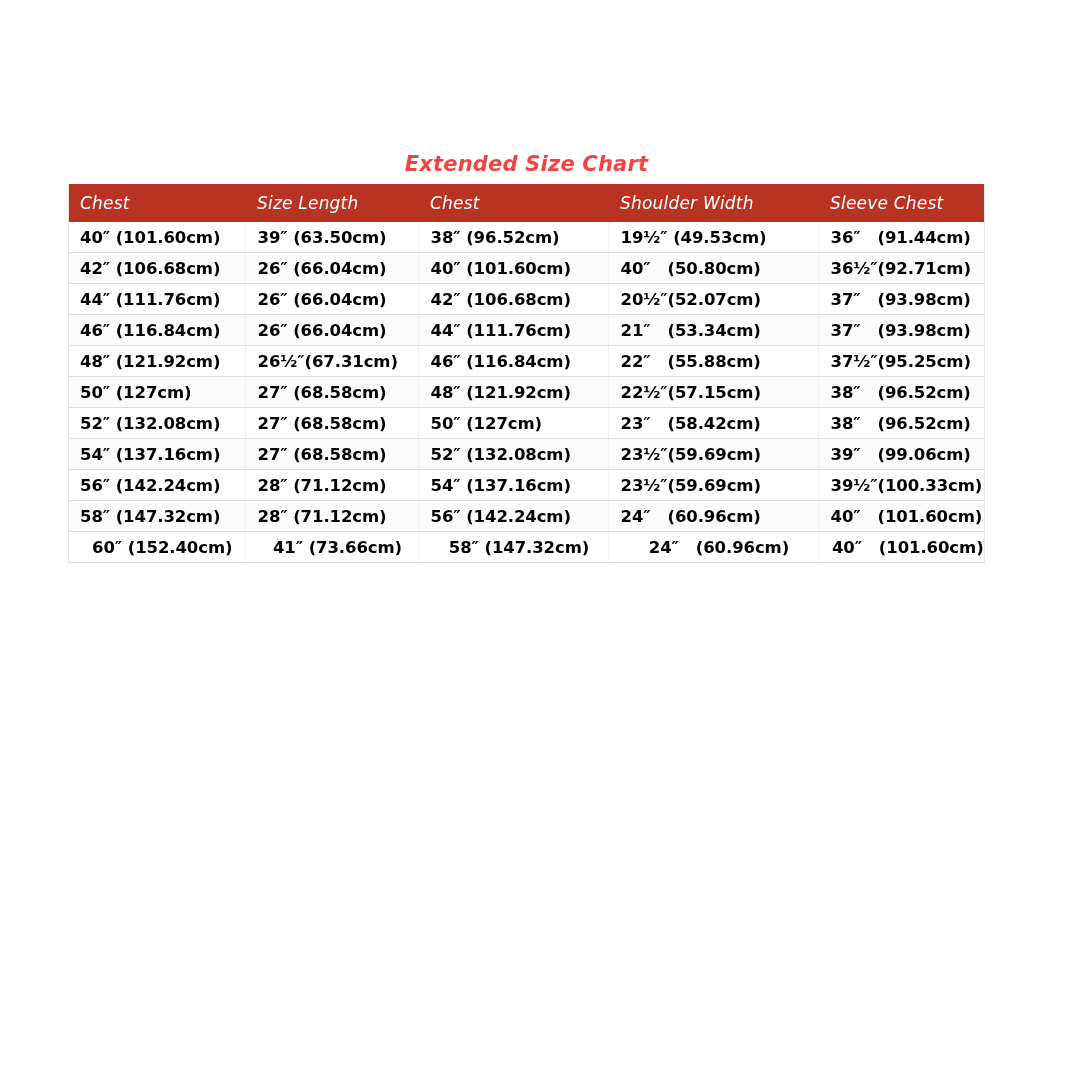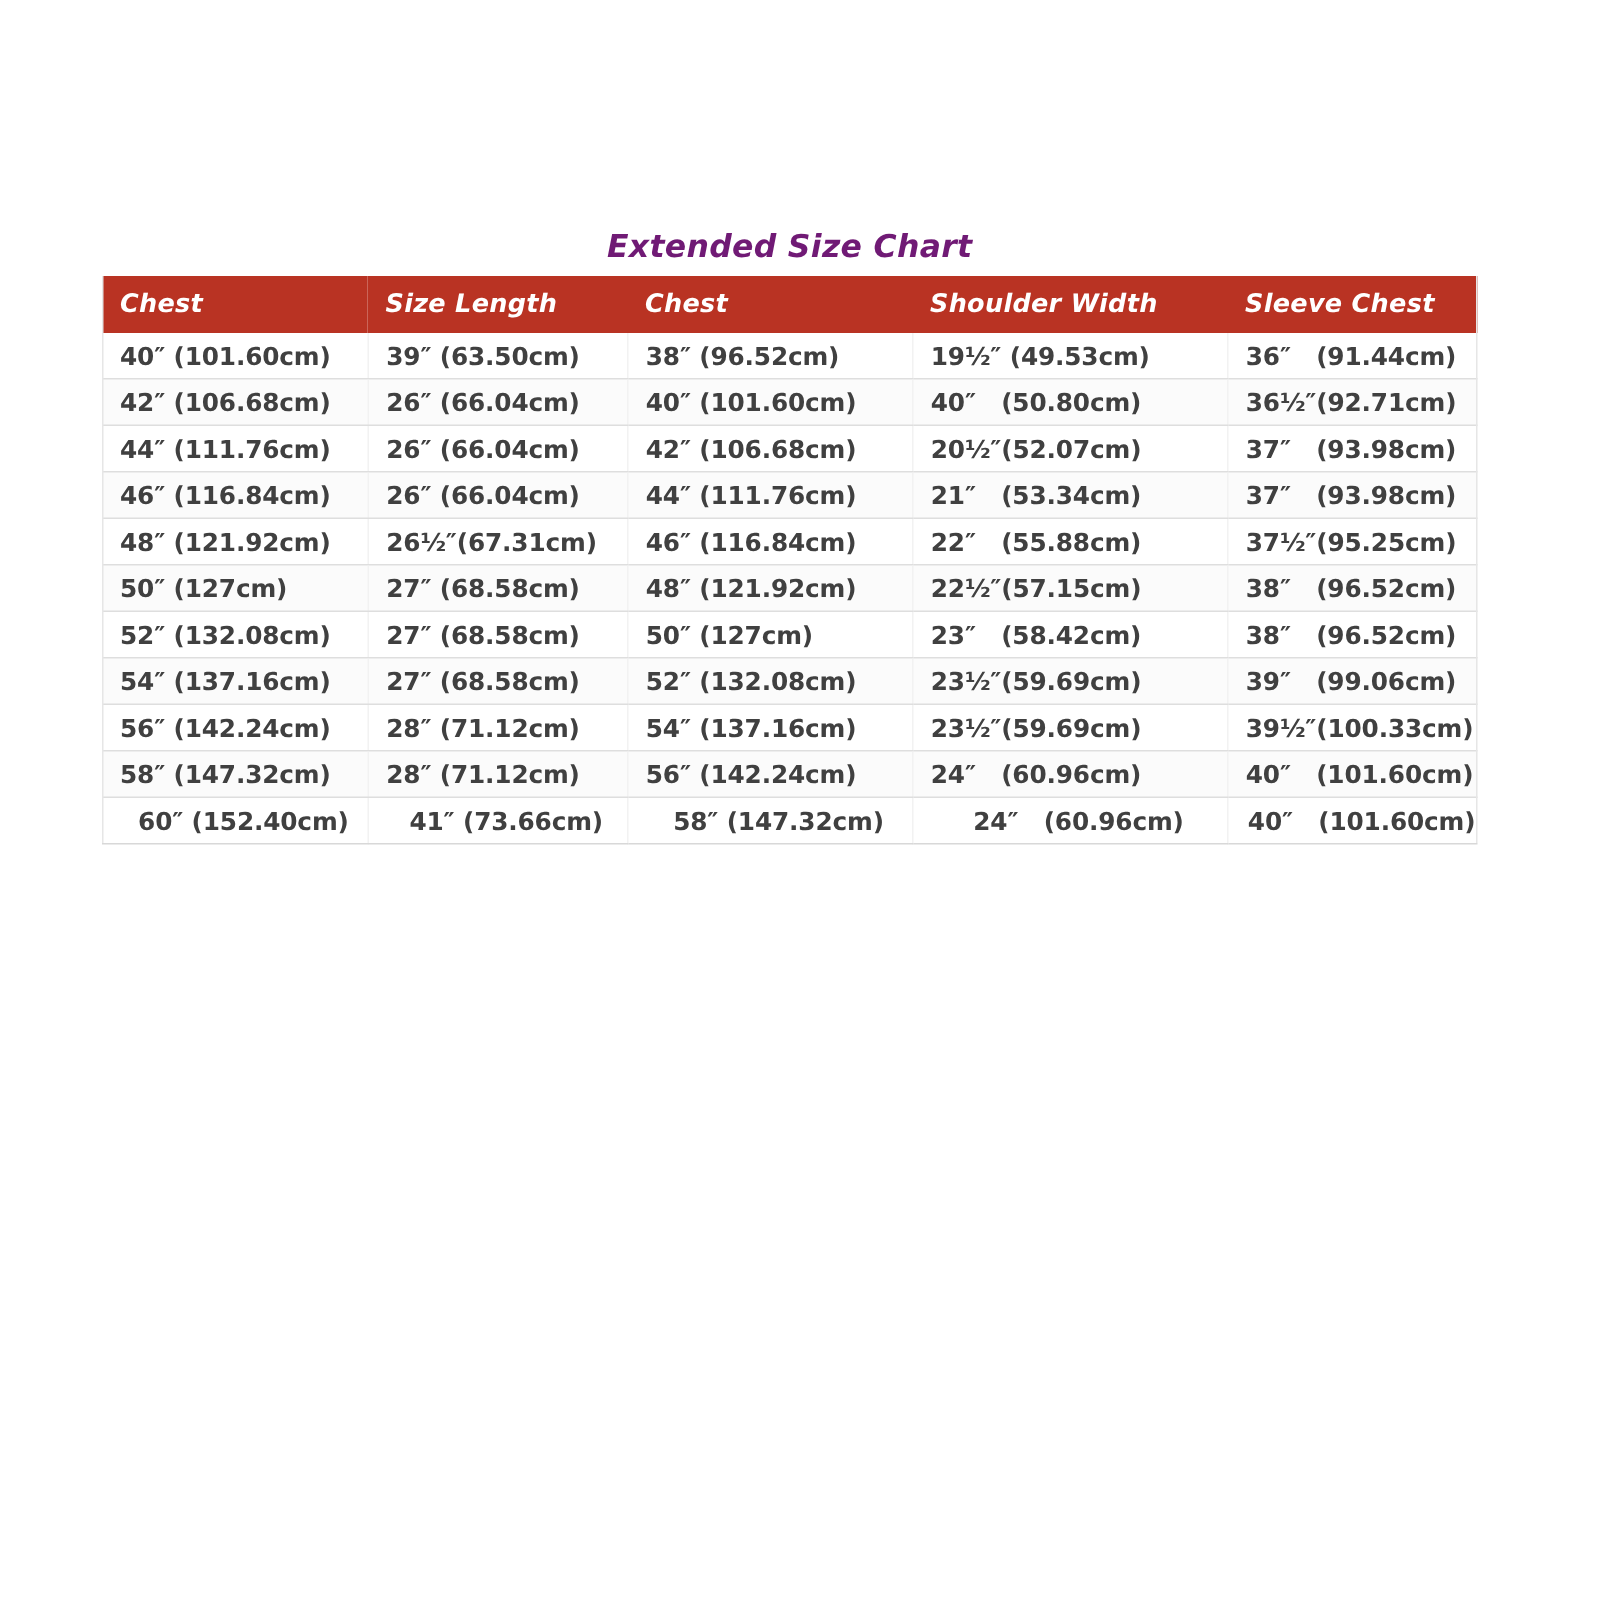--- a/index.html
+++ b/index.html
@@ -43,21 +43,21 @@
     table-layout: fixed;
     width: 917px;
     background: #ffffff;
   }
   table.size-table thead tr {
     background: #b93323;
   }
   table.size-table thead th {
     color: #ffffff;
     font-size: 17px;
-    font-weight: bold;
+    font-weight: normal;
     font-style: italic;
     text-align: left;
     padding: 8px 0 9px 12px;
     height: 21px;
     border: 0;
     white-space: nowrap;
     letter-spacing: 0.2px;
   }
   table.size-table tbody td {
     font-size: 16.5px;
@@ -92,21 +92,21 @@
     left: 68px;
     top: 184px;
     width: 917px;
     height: 378px;
     pointer-events: none;
     border-left: 1px solid #e6e6e6;
     border-right: 1px solid #e6e6e6;
     box-sizing: border-box;
   }
 </style>
-<style>body{background:#ffffff;}.chart-title{color:#701a75;}table.size-table thead tr{background:#b93323;}table.size-table thead th{color:#ffffff;}table.size-table tbody td{color:#404040;border-bottom-color:#dedede;}</style></head>
+<style>body{background:#ffffff;}.chart-title{color:#ef4444;}table.size-table thead tr{background:#b93323;}table.size-table thead th{color:#ffffff;}table.size-table tbody td{color:#000000;border-bottom-color:#dedede;}</style></head>
 <body>
 
 <div class="page">
 
   <div class="chart-title">Extended Size Chart</div>
 
   <div class="size-table-wrap">
     <table class="size-table">
       <colgroup>
         <col class="col-chest">

